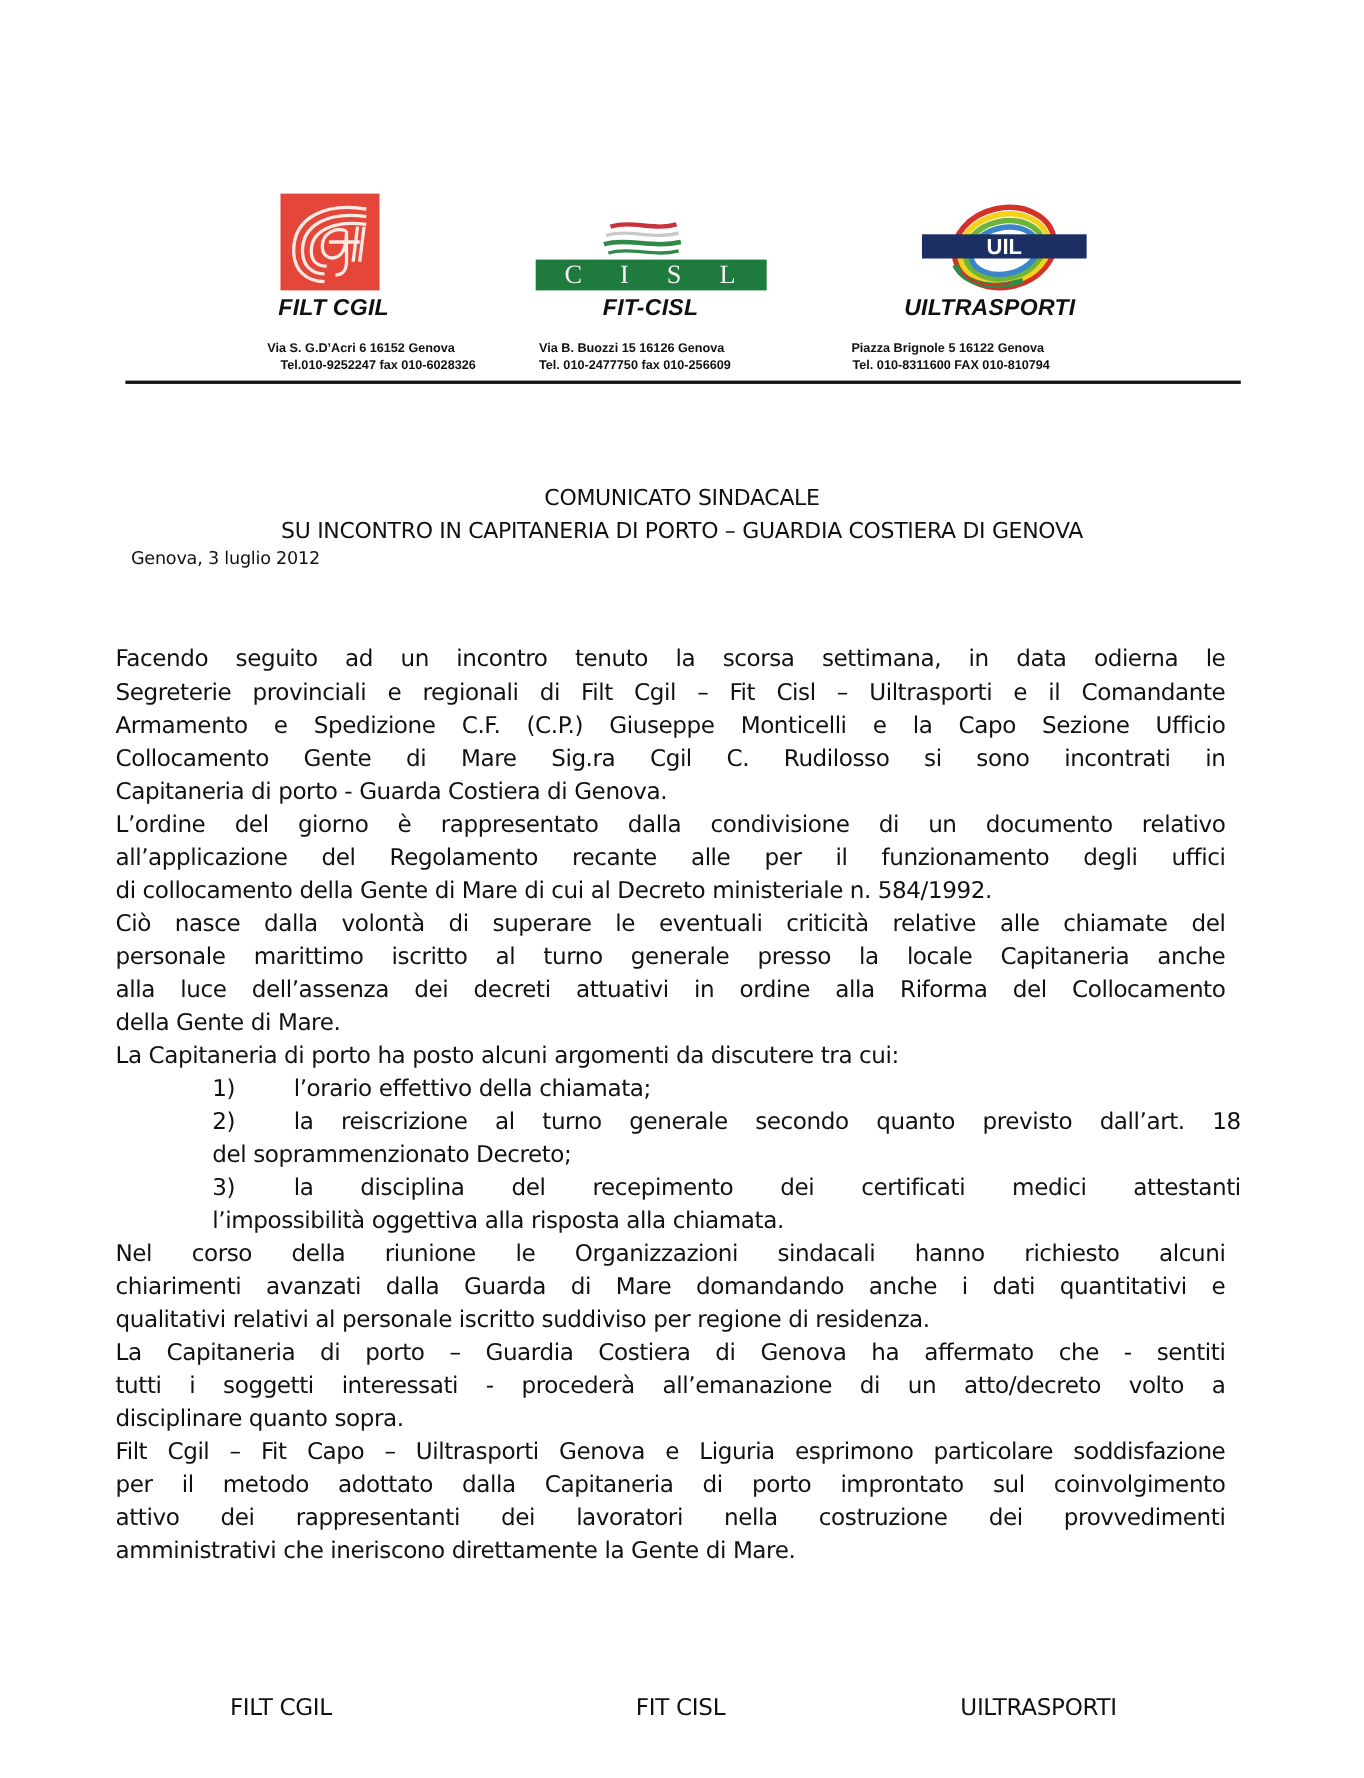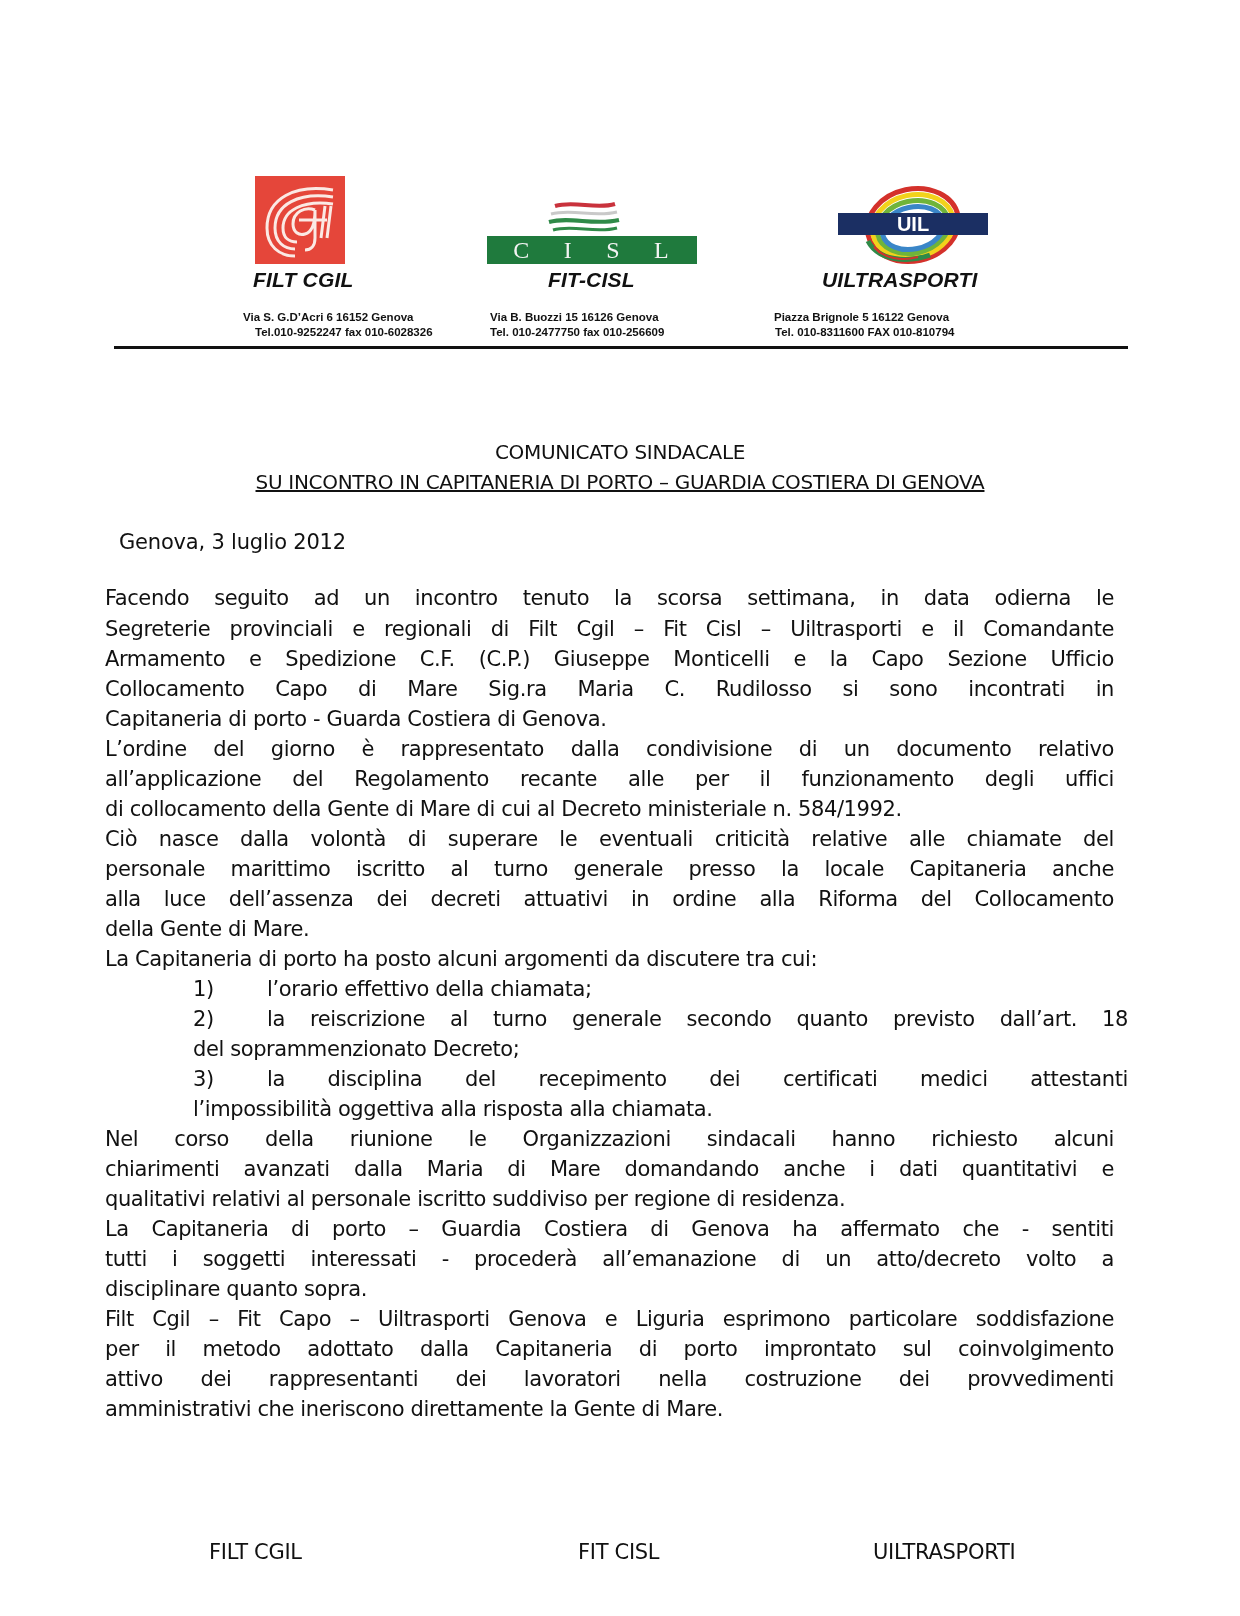--- a/index.html
+++ b/index.html
@@ -26,23 +26,23 @@
     
     #org-uil .emblem { position: absolute; left: 838px; top: 185px; width: 150px; height: 80px; }
     #org-uil .org-name { position: absolute; left: 822px; top: 268px; }
     #org-uil .addr1 { position: absolute; left: 774px; top: 310px; }
     #org-uil .addr2 { position: absolute; left: 775px; top: 325px; }
 
     .rule { position: absolute; left: 114px; top: 346px; width: 1014px; height: 3px; background: #111; }
 
     .title { position: absolute; left: 0; width: 1240px; text-align: center; font-family: "DejaVu Sans", sans-serif; font-size: 20px; color: #111; letter-spacing: -0.3px; }
     #title-1 { top: 440px; text-align: center; }
-    #title-2 { top: 470px; text-decoration: underline; }
+    #title-2 { top: 470px; }
 
-    .date { position: absolute; left: 119px; top: 530px; font-size: 21px; font-family: "DejaVu Sans", sans-serif; letter-spacing: -0.2px; }
+    .date { position: absolute; left: 119px; top: 498px; font-size: 16px; font-family: "DejaVu Sans", sans-serif; letter-spacing: -0.2px; }
 
     .body-line { position: absolute; left: 105px; width: 1009px; font-size: 21px; line-height: 31px; font-family: "DejaVu Sans", sans-serif; letter-spacing: -0.4px; white-space: nowrap; }
     .just { text-align: justify; text-align-last: justify; }
     .left { text-align: left; }
     .list-item { position: absolute; font-size: 21px; line-height: 31px; font-family: "DejaVu Sans", sans-serif; letter-spacing: -0.4px; white-space: nowrap; }
     .list-num { position: absolute; left: 193px; }
     .list-text { position: absolute; left: 267px; width: 861px; }
 
     .sign { position: absolute; top: 1540px; font-size: 21px; font-family: "DejaVu Sans", sans-serif; letter-spacing: -0.3px; }
   </style>
@@ -112,21 +112,21 @@
 </div>
 
 <div id="title-1" class="title">COMUNICATO SINDACALE</div>
 <div id="title-2" class="title">SU INCONTRO IN CAPITANERIA DI PORTO – GUARDIA COSTIERA DI GENOVA</div>
 
 <div class="date">Genova, 3 luglio 2012</div>
 
 <div class="body-line just" style="top:583px">Facendo seguito ad un incontro tenuto la scorsa settimana, in data odierna le</div>
 <div class="body-line just" style="top:614px">Segreterie provinciali e regionali di Filt Cgil – Fit Cisl – Uiltrasporti e il Comandante</div>
 <div class="body-line just" style="top:644px">Armamento e Spedizione C.F. (C.P.) Giuseppe Monticelli e la Capo Sezione Ufficio</div>
-<div class="body-line just" style="top:674px">Collocamento Capo di Mare Sig.ra Maria C. Rudilosso si sono incontrati in</div>
+<div class="body-line just" style="top:674px">Collocamento Gente di Mare Sig.ra Cgil C. Rudilosso si sono incontrati in</div>
 <div class="body-line left" style="top:704px">Capitaneria di porto - Guarda Costiera di Genova.</div>
 <div class="body-line just" style="top:734px">L’ordine del giorno è rappresentato dalla condivisione di un documento relativo</div>
 <div class="body-line just" style="top:764px">all’applicazione del Regolamento recante alle per il funzionamento degli uffici</div>
 <div class="body-line left" style="top:794px">di collocamento della Gente di Mare di cui al Decreto ministeriale n. 584/1992.</div>
 <div class="body-line just" style="top:824px">Ciò nasce dalla volontà di superare le eventuali criticità relative alle chiamate del</div>
 <div class="body-line just" style="top:854px">personale marittimo iscritto al turno generale presso la locale Capitaneria anche</div>
 <div class="body-line just" style="top:884px">alla luce dell’assenza dei decreti attuativi in ordine alla Riforma del Collocamento</div>
 <div class="body-line left" style="top:914px">della Gente di Mare.</div>
 <div class="body-line left" style="top:944px">La Capitaneria di porto ha posto alcuni argomenti da discutere tra cui:</div>
 
@@ -137,21 +137,21 @@
   <div class="list-item list-num" style="top:1004px">2)</div>
   <div class="list-item list-text just" style="top:1004px">la reiscrizione al turno generale secondo quanto previsto dall’art. 18</div>
   <div class="list-item" style="top:1034px; left:193px">del soprammenzionato Decreto;</div>
 
   <div class="list-item list-num" style="top:1064px">3)</div>
   <div class="list-item list-text just" style="top:1064px">la disciplina del recepimento dei certificati medici attestanti</div>
   <div class="list-item" style="top:1094px; left:193px">l’impossibilità oggettiva alla risposta alla chiamata.</div>
 </div>
 
 <div class="body-line just" style="top:1124px">Nel corso della riunione le Organizzazioni sindacali hanno richiesto alcuni</div>
-<div class="body-line just" style="top:1154px">chiarimenti avanzati dalla Maria di Mare domandando anche i dati quantitativi e</div>
+<div class="body-line just" style="top:1154px">chiarimenti avanzati dalla Guarda di Mare domandando anche i dati quantitativi e</div>
 <div class="body-line left" style="top:1184px">qualitativi relativi al personale iscritto suddiviso per regione di residenza.</div>
 <div class="body-line just" style="top:1214px">La Capitaneria di porto – Guardia Costiera di Genova ha affermato che - sentiti</div>
 <div class="body-line just" style="top:1244px">tutti i soggetti interessati - procederà all’emanazione di un atto/decreto volto a</div>
 <div class="body-line left" style="top:1274px">disciplinare quanto sopra.</div>
 <div class="body-line just" style="top:1304px">Filt Cgil – Fit Capo – Uiltrasporti Genova e Liguria esprimono particolare soddisfazione</div>
 <div class="body-line just" style="top:1334px">per il metodo adottato dalla Capitaneria di porto improntato sul coinvolgimento</div>
 <div class="body-line just" style="top:1364px">attivo dei rappresentanti dei lavoratori nella costruzione dei provvedimenti</div>
 <div class="body-line left" style="top:1394px">amministrativi che ineriscono direttamente la Gente di Mare.</div>
 
 <div>

